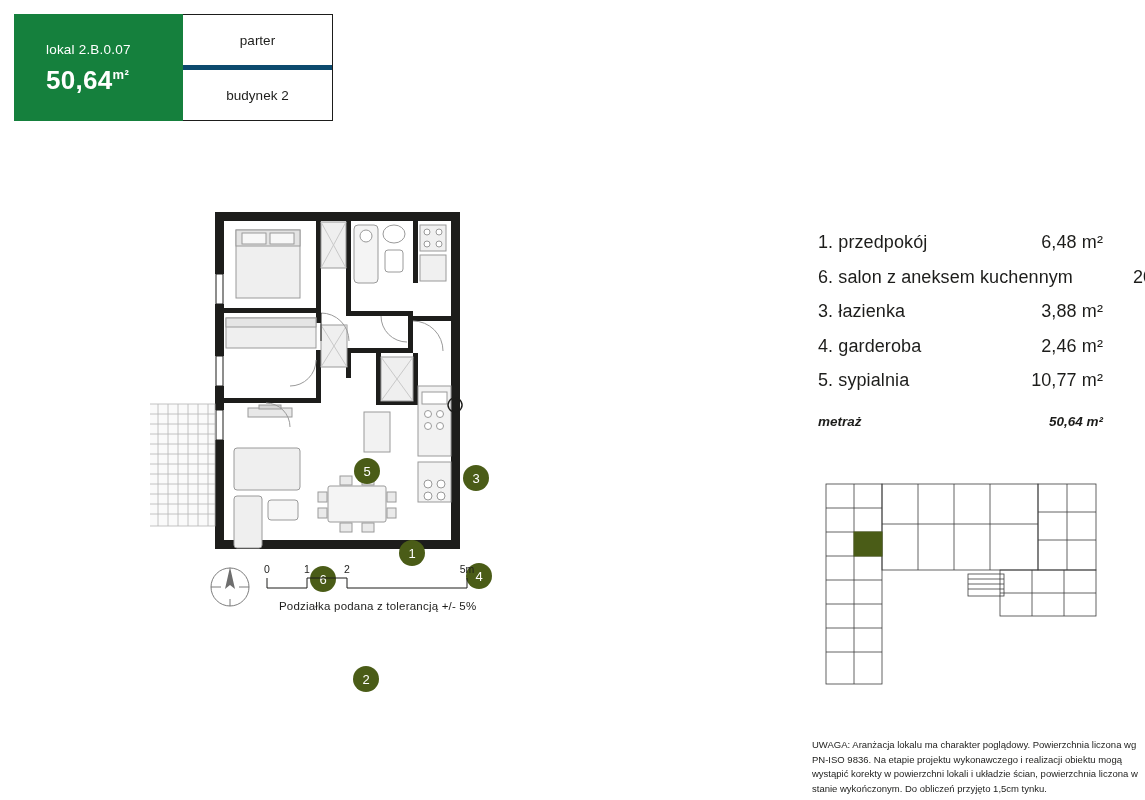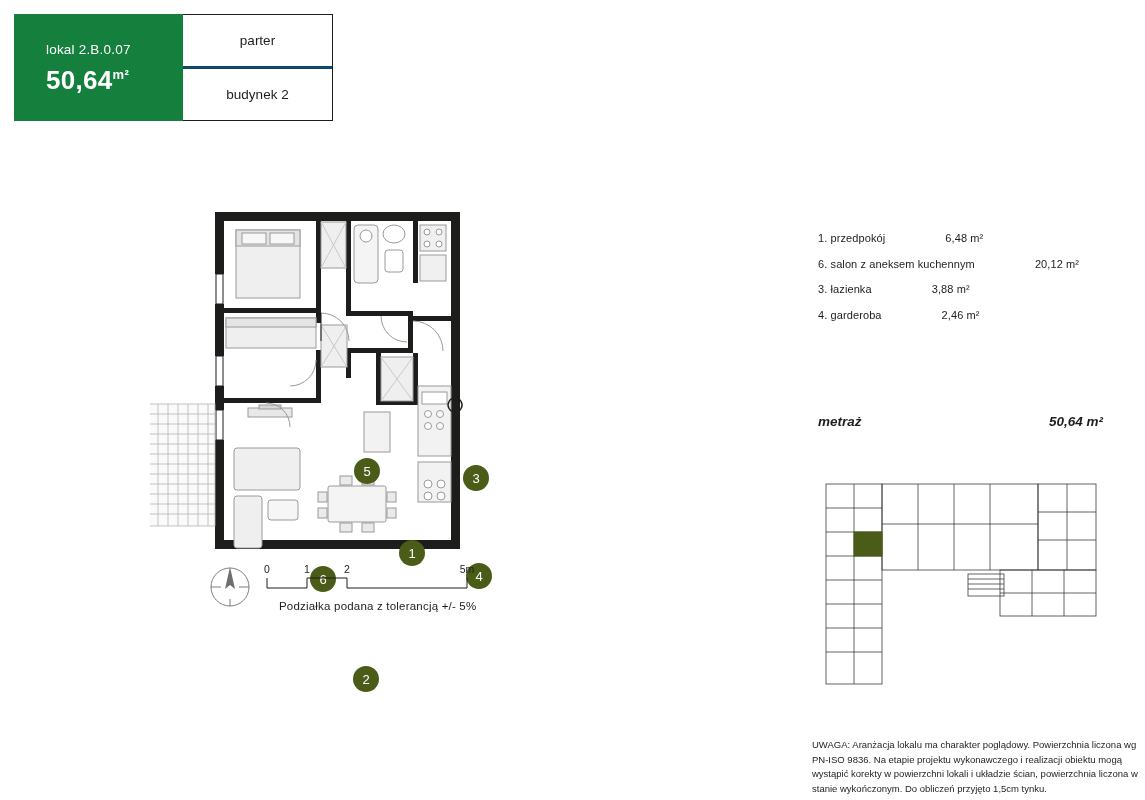--- a/index.html
+++ b/index.html
@@ -56,21 +56,21 @@
     flex-direction: column;
   }
   .header-right .cell {
     flex: 1;
     display: flex;
     align-items: center;
     justify-content: center;
     font-size: 13.5px;
   }
   .header-right .cell.top {
-    border-bottom: 3px solid #0c4a6e;
+    border-bottom: 5px solid #0c4a6e;
   }
 
   
   .plan-wrap {
     position: absolute;
     left: 150px;
     top: 200px;
     width: 400px;
     height: 420px;
   }
@@ -109,21 +109,22 @@
 
   
   .legend {
     position: absolute;
     left: 818px;
     top: 232px;
     width: 285px;
   }
   .legend-row {
     display: flex;
-    font-size: 11px;
+    justify-content: space-between;
+    font-size: 18px;
     margin-bottom: 13.5px;
     letter-spacing: 0.1px;
     gap: 32px;
   }
   .legend-row .name { white-space: nowrap; }
   .legend-row .val  { white-space: nowrap; margin-left: 28px; }
 
   .summary {
     position: absolute;
     left: 818px;
@@ -370,20 +371,24 @@
     <span class="val"><span>20,12</span>&nbsp;<span>m²</span></span>
   </div>
   <div class="legend-row">
     <span class="name">3. łazienka</span>
     <span class="val"><span>3,88</span>&nbsp;<span>m²</span></span>
   </div>
   <div class="legend-row">
     <span class="name">4. garderoba</span>
     <span class="val"><span>2,46</span>&nbsp;<span>m²</span></span>
   </div>
+  <div class="legend-row">
+    <span class="name">5. sypialnia</span>
+    <span class="val"><span>10,77</span>&nbsp;<span>m²</span></span>
+  </div>
 </div>
 
 <div class="summary">
   <div class="summary-row">
     <span>metraż</span>
     <span><span>50,64</span>&nbsp;<span>m²</span></span>
   </div>
 </div>
 
 <div class="keyplan">

